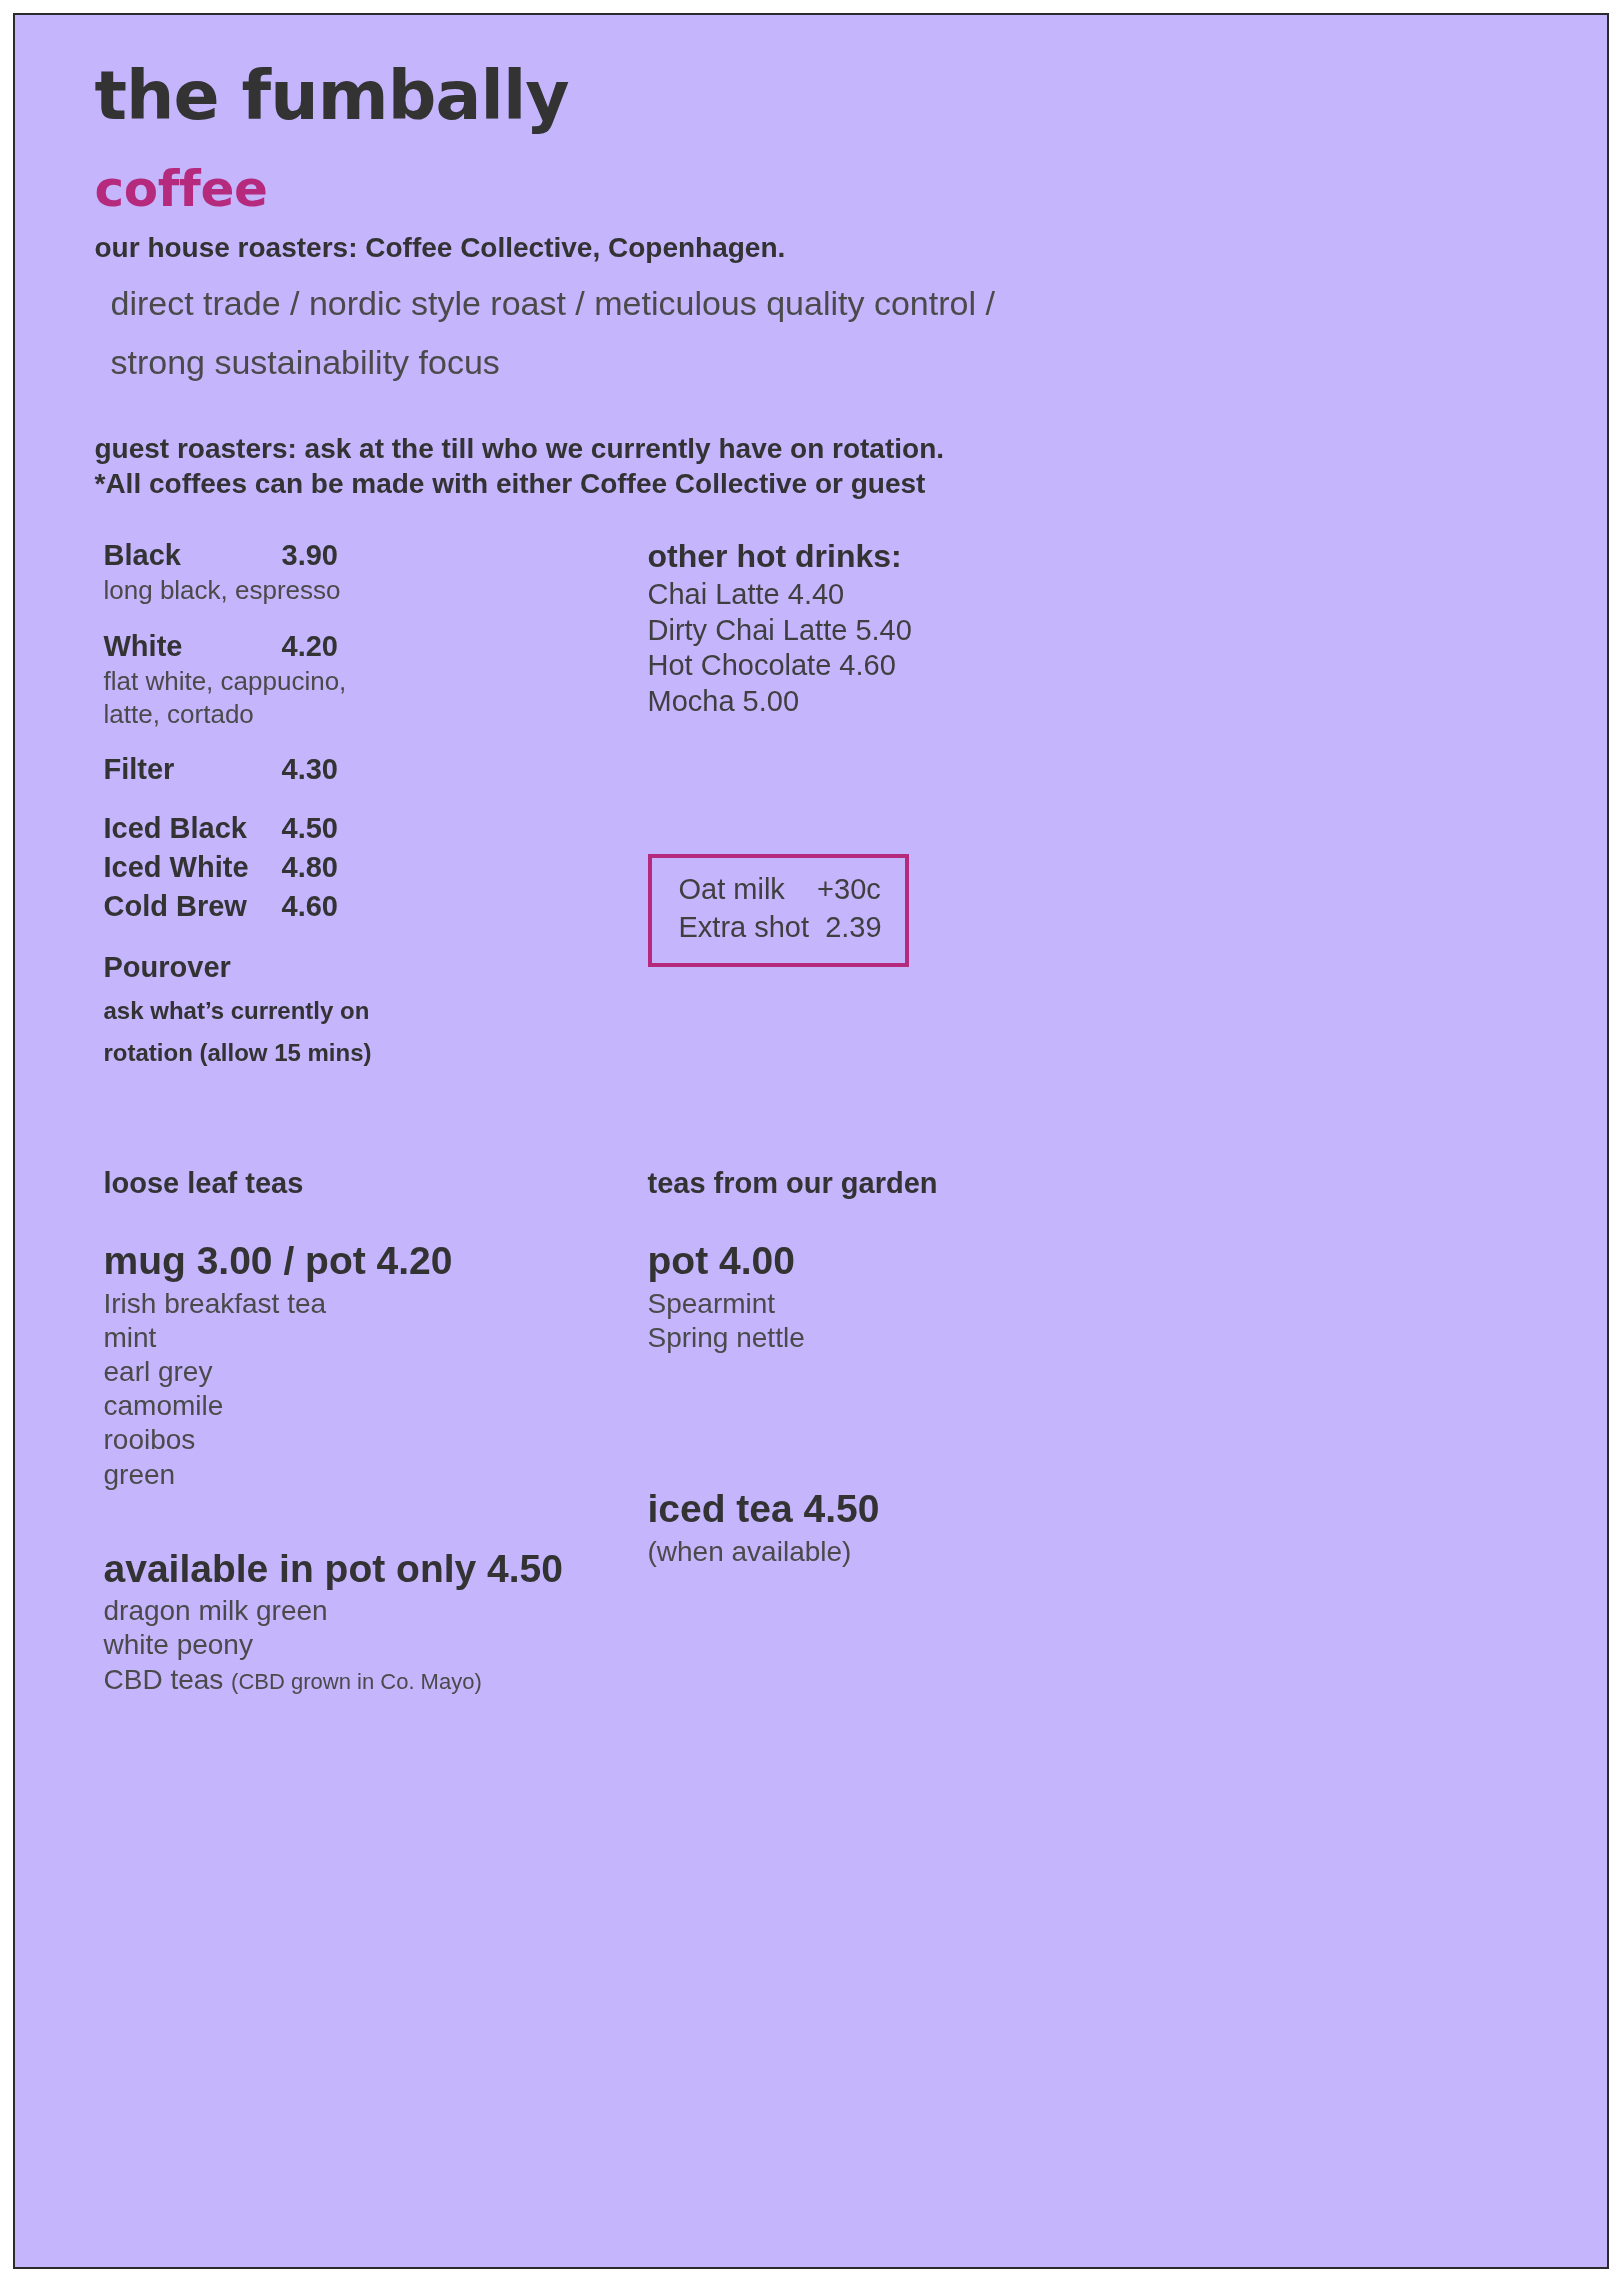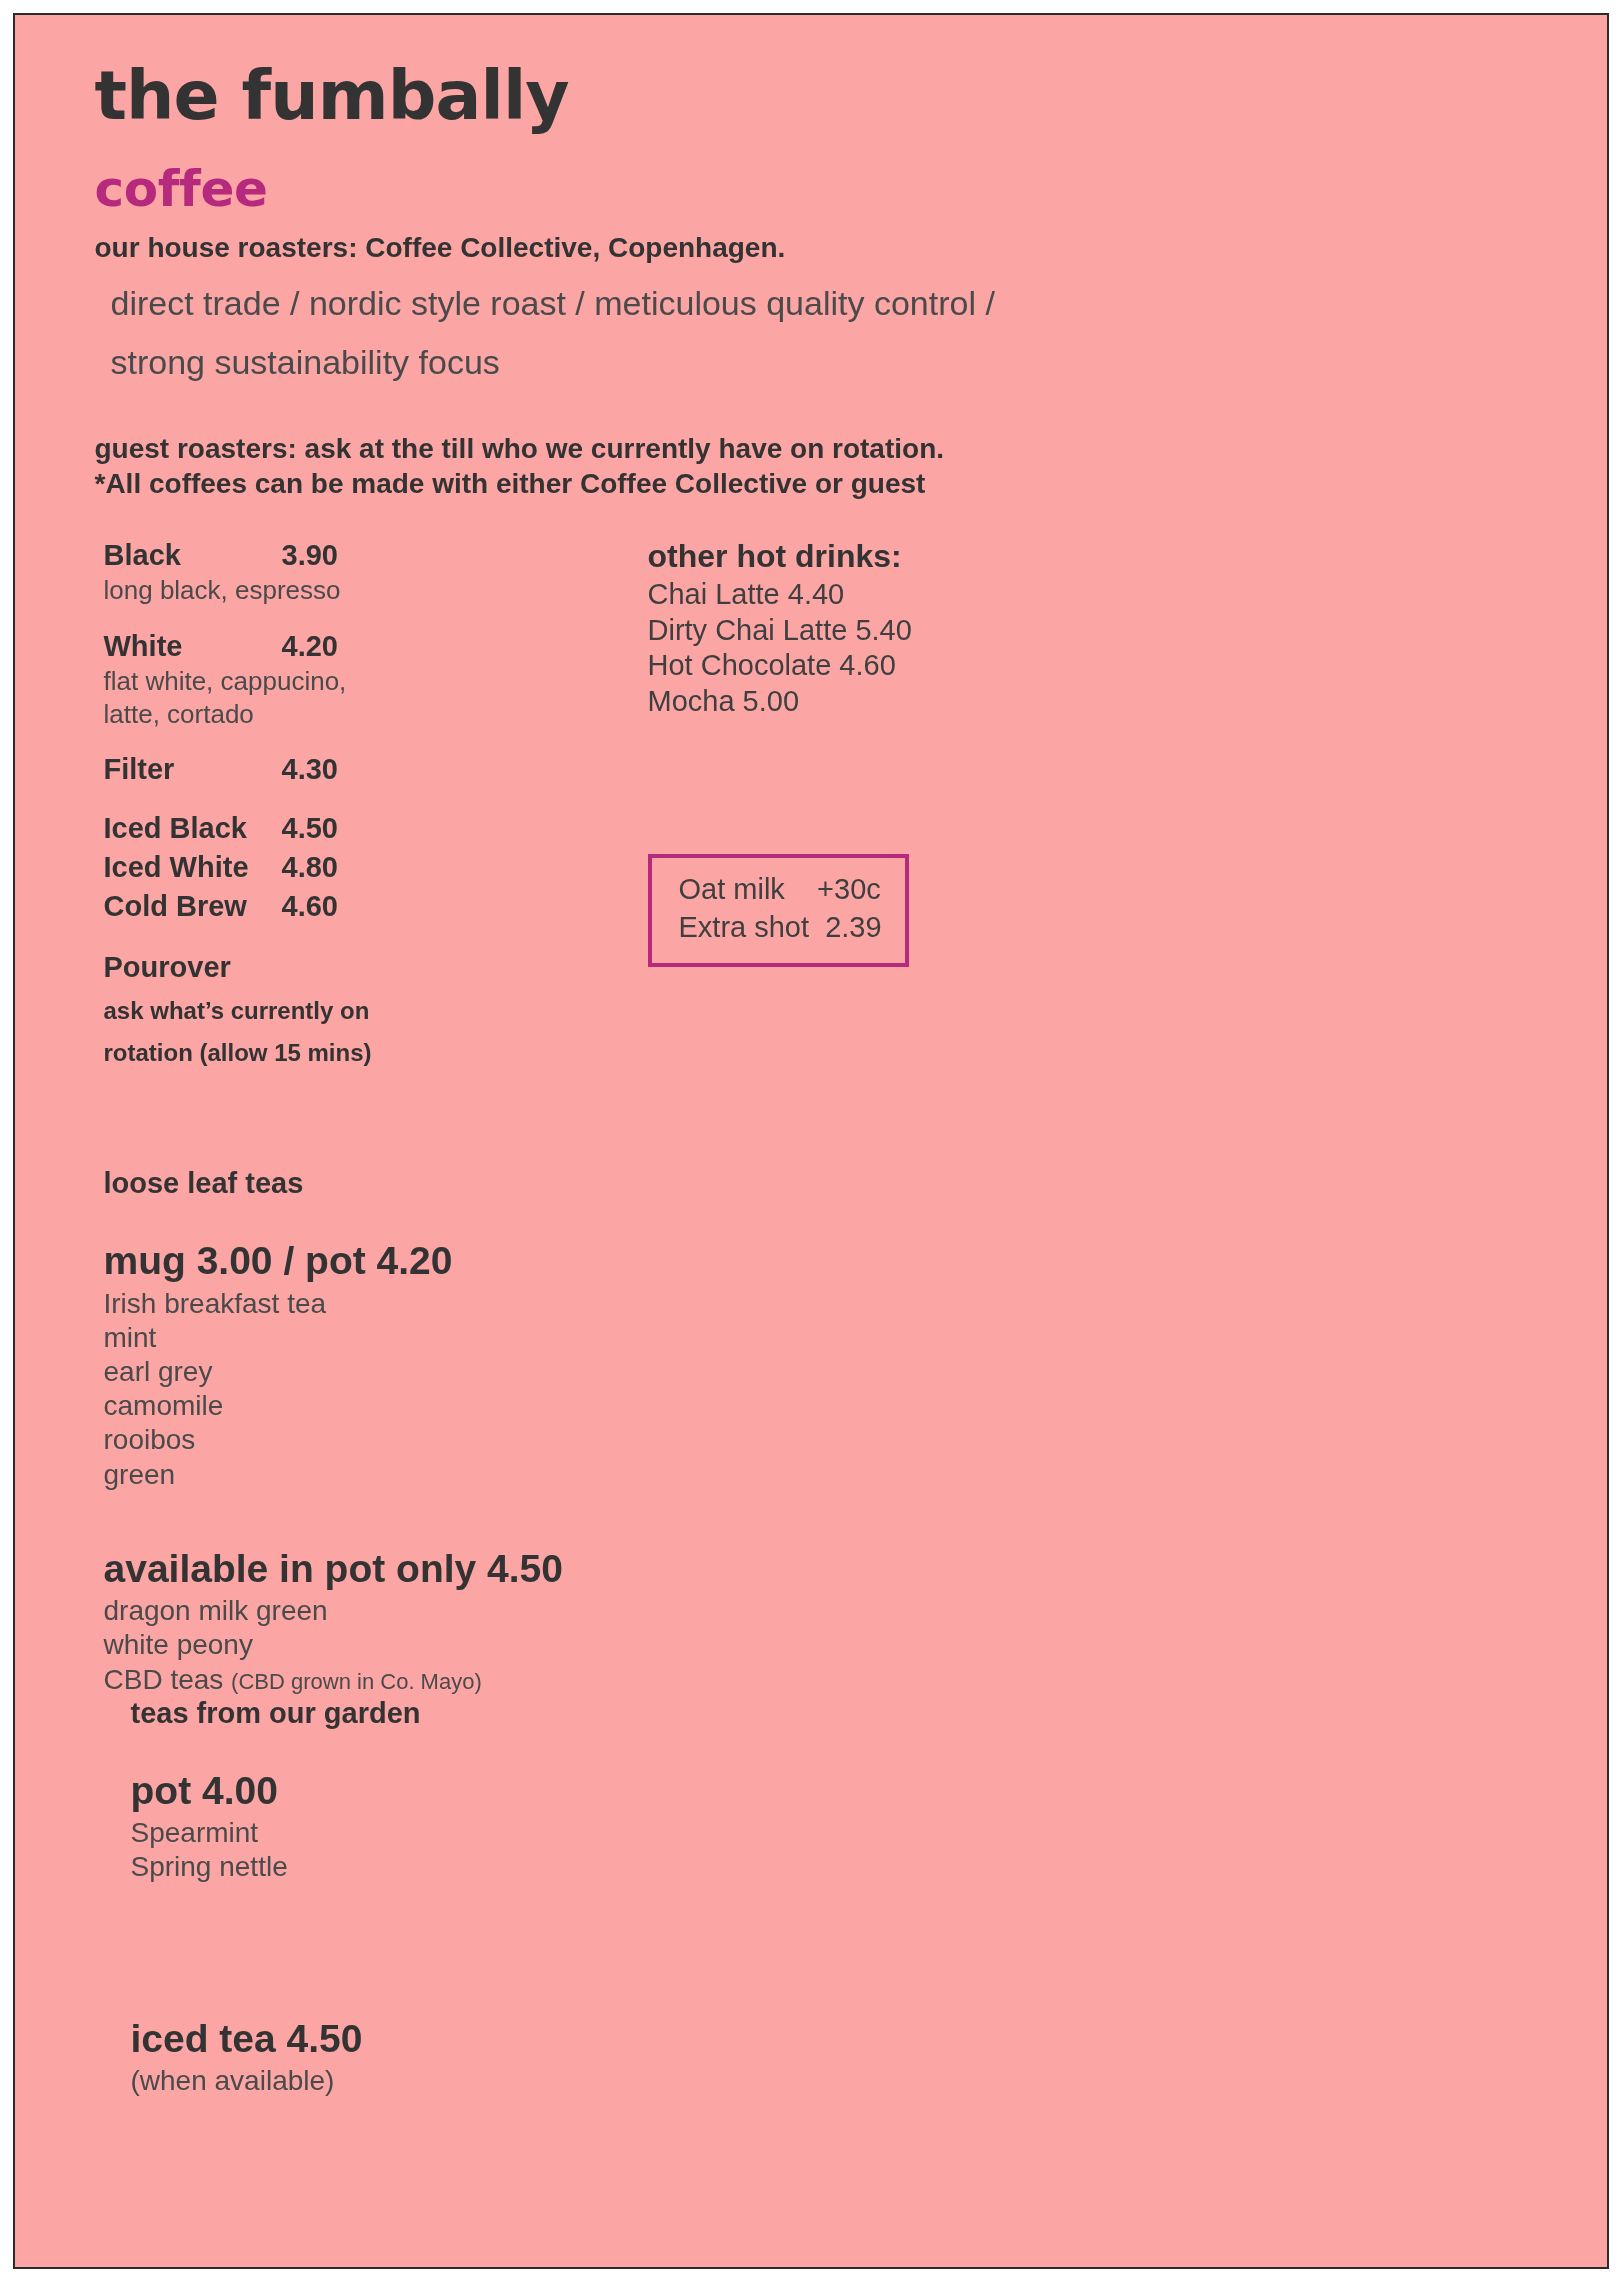--- a/index.html
+++ b/index.html
@@ -18,21 +18,21 @@
     background: #ffffff;
     box-sizing: border-box;
     padding: 12.5px;
   }
   .frame {
     position: relative;
     width: 100%;
     height: 100%;
     border: 2.7px solid #2b2b2b;
     box-sizing: border-box;
-    background: #fca5a5;
+    background: #c4b5fd;
     overflow: hidden;
   }
   .inner {
     position: absolute;
     left: 80px;
     top: 45px;
     right: 53px;
     bottom: 18px;
   }
 
@@ -153,21 +153,21 @@
   }
   .extras-line {
     font-size: 29px;
     color: #3f3f3f;
     line-height: 1.32;
     white-space: pre;
   }
 
   
   .teas-wrap { margin-top: 86px; }
-  .teas-cols { display: flex; flex-direction: column; }
+  .teas-cols { display: flex; }
   .teas-left { width: 517px; flex: 0 0 517px; padding-left: 9px; box-sizing: border-box;}
   .teas-right { flex: 1 1 auto; padding-left: 36px; box-sizing: border-box;}
   .sub-head {
     font-weight: bold;
     font-size: 29px;
     color: #333333;
     margin-bottom: 39px;
   }
   .price-head {
     font-weight: bold;

